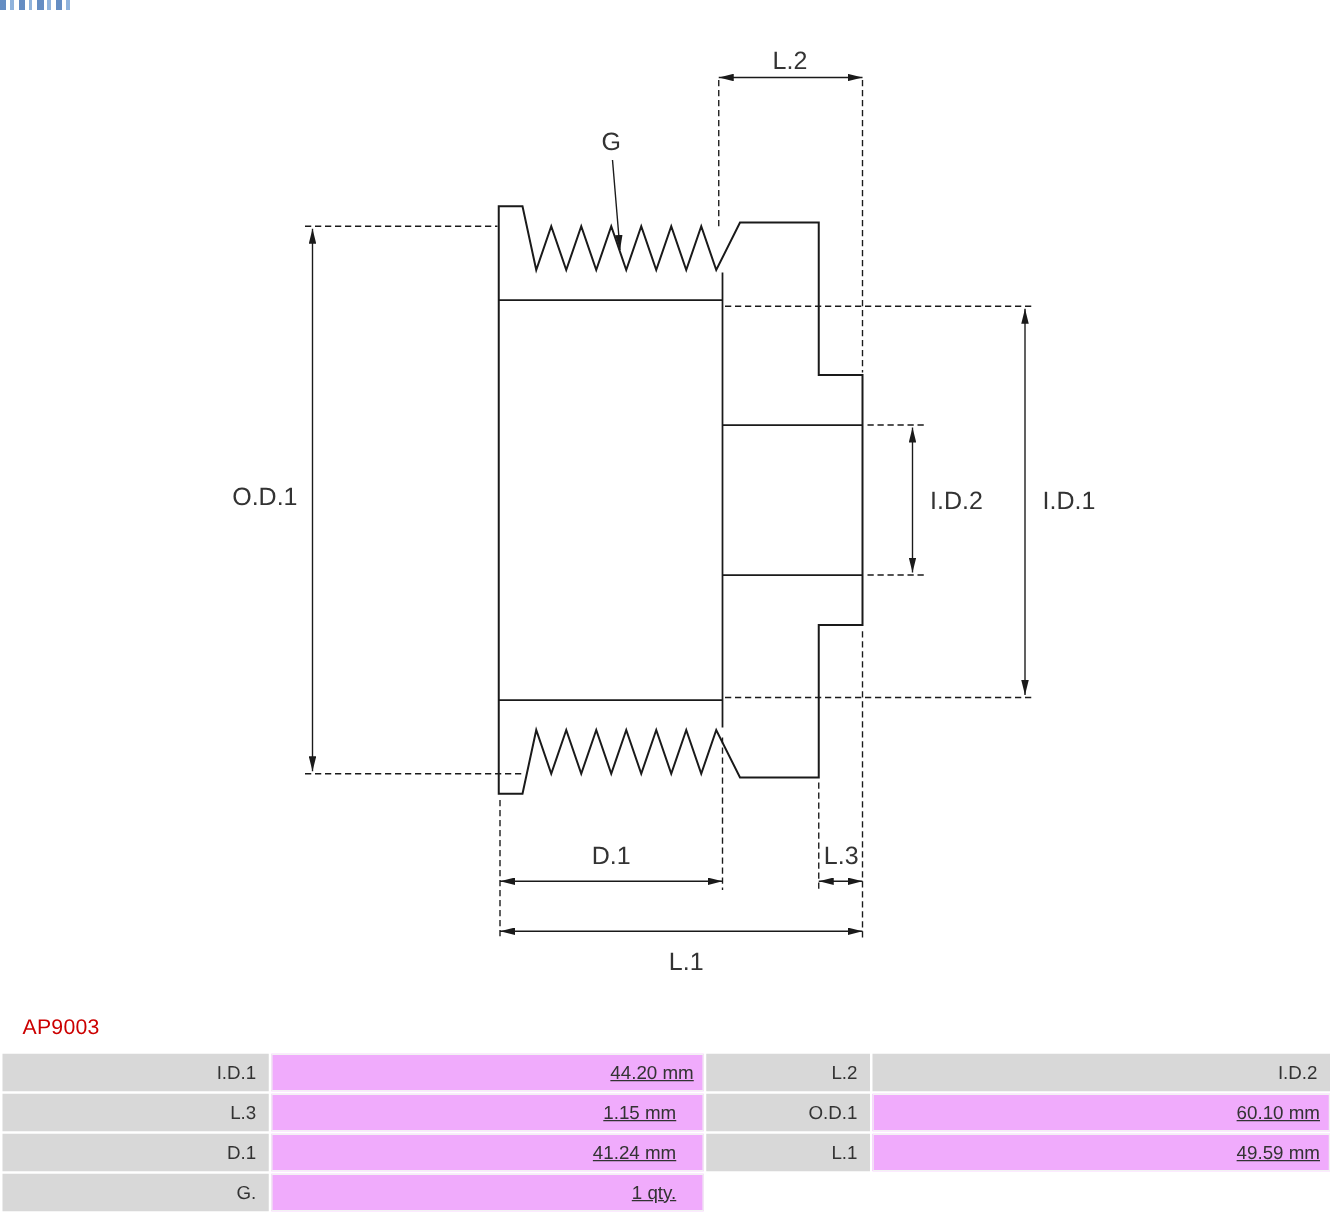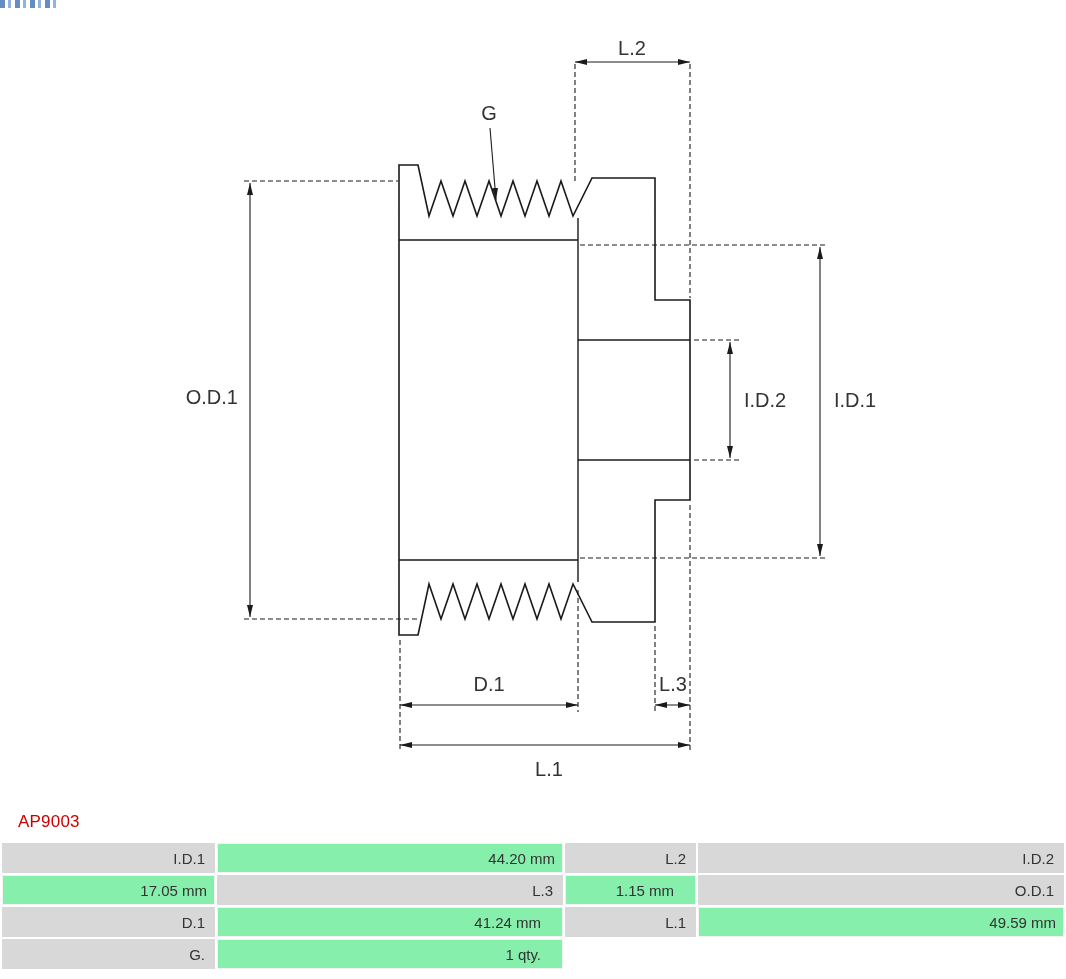--- a/index.html
+++ b/index.html
@@ -41,21 +41,21 @@
     display:grid;
     grid-template-columns:213px 346px 131px 1fr;
     grid-auto-rows:30px;
     gap:2px;
   }
   .cell {
     display:flex; align-items:center; justify-content:flex-end;
     font-size:15px; color:#333333;
   }
   .cell.label { background:#d8d8d8; padding-right:10px; }
-  .cell.value { background:#86efac; padding-right:8px; box-shadow:inset 0 0 0 1px #f2f2f2; }
+  .cell.value { background:#f0abfc; padding-right:8px; box-shadow:inset 0 0 0 1px #f2f2f2;text-decoration:underline; }
   .cell.value.v2 { padding-right:22px; }
 </style>
 </head>
 <body>
 
 <div class="logo-fragment"></div>
 
 <div class="drawing-wrap">
   <svg width="1066" height="800" viewBox="0 0 1066 800">
     <defs>
@@ -123,25 +123,25 @@
 
 <div class="part-number">AP9003</div>
 
 <div class="spec-table">
 
   <div class="cell label">I.D.1</div>
   <div class="cell value">44.20 mm</div>
   <div class="cell label">L.2</div>
 
   <div class="cell label">I.D.2</div>
-  <div class="cell value">17.05 mm</div>
   <div class="cell label">L.3</div>
   <div class="cell value v2">1.15 mm</div>
 
   <div class="cell label">O.D.1</div>
+  <div class="cell value">60.10 mm</div>
   <div class="cell label">D.1</div>
   <div class="cell value v2">41.24 mm</div>
 
   <div class="cell label">L.1</div>
   <div class="cell value">49.59 mm</div>
   <div class="cell label">G.</div>
   <div class="cell value v2">1 qty.</div>
 </div>
 
 </body></html>

